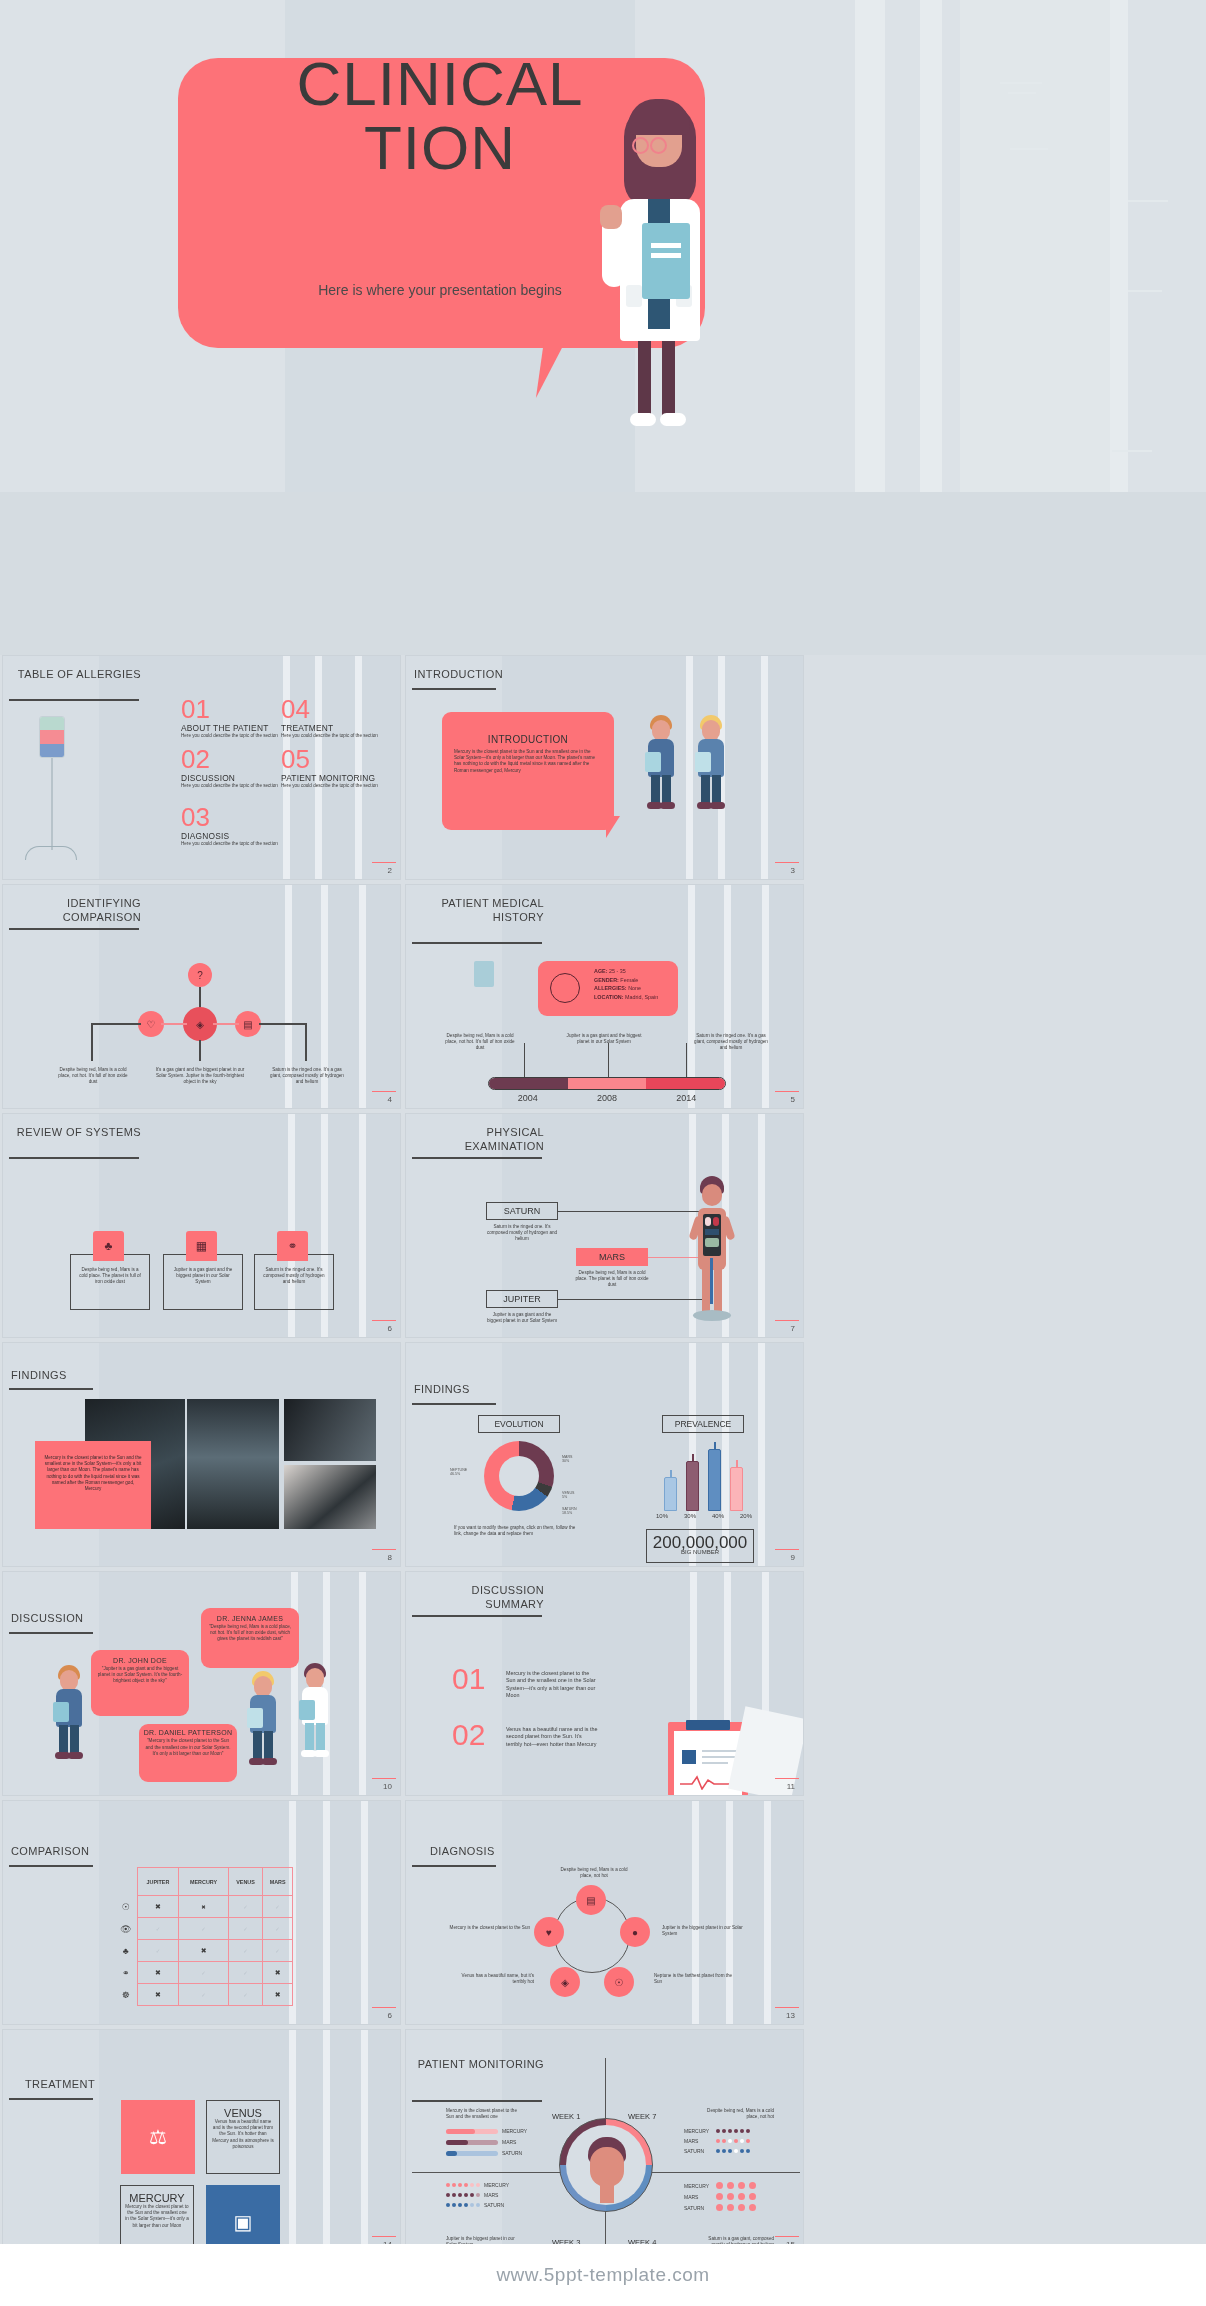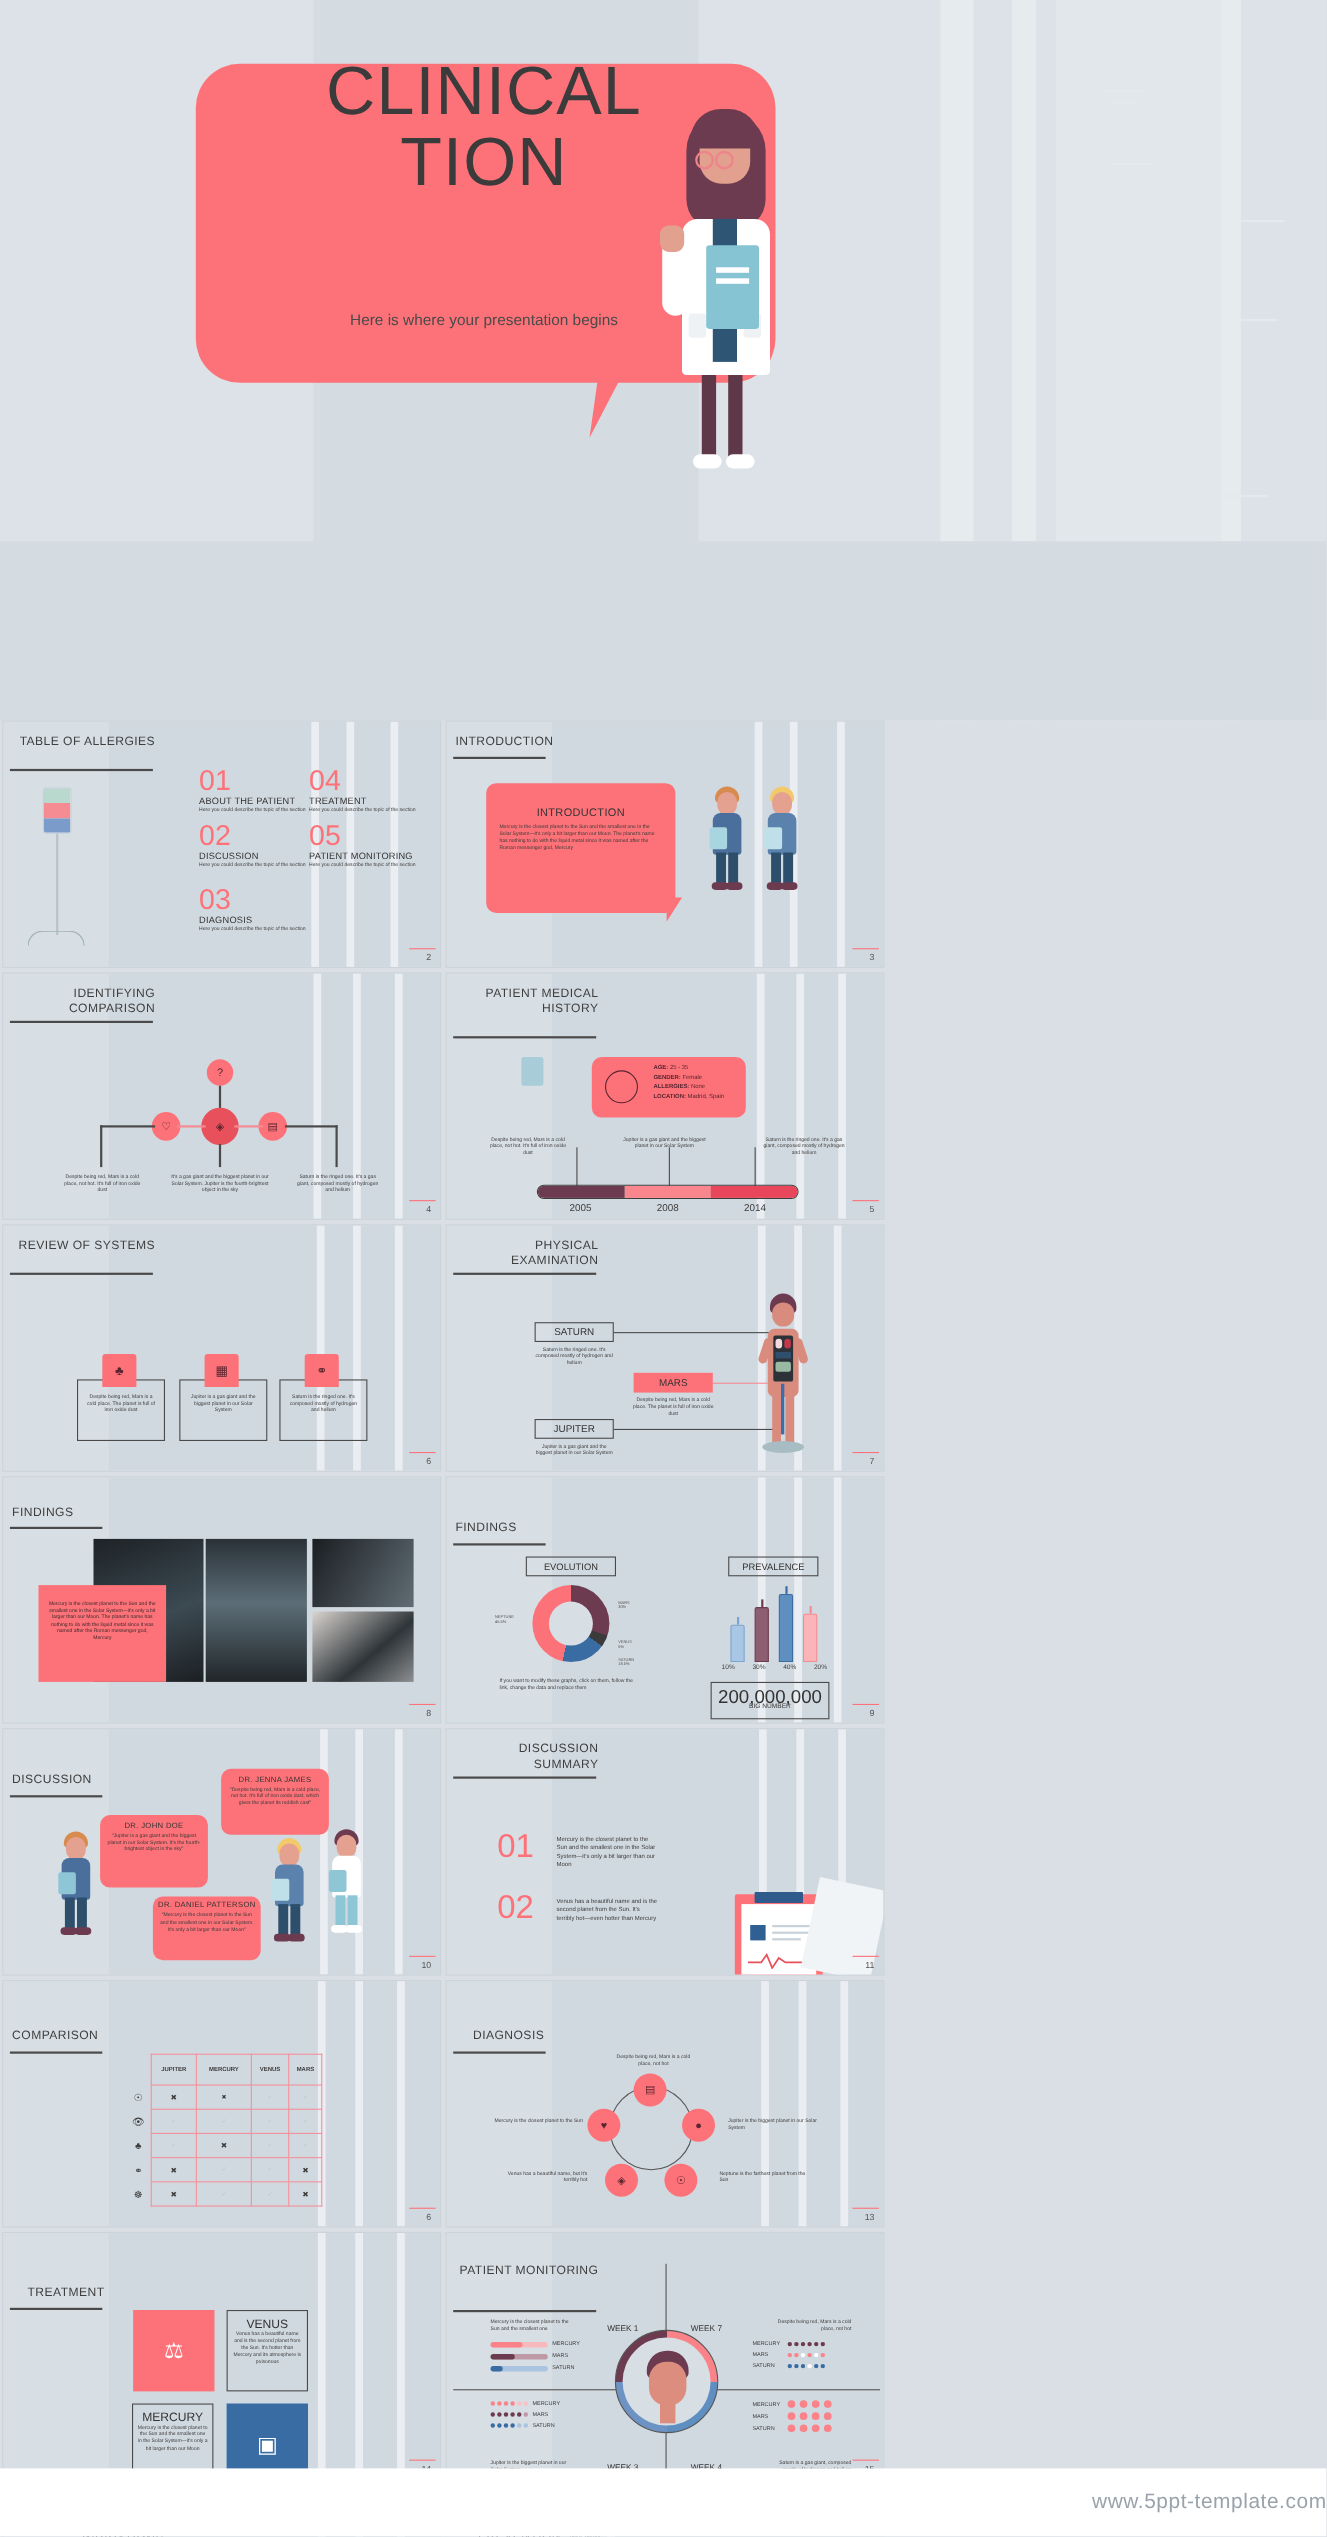--- a/index.html
+++ b/index.html
@@ -127,21 +127,21 @@
   
   .ctab { position: absolute; border-collapse: collapse; }
   .ctab td, .ctab th { border: 1px solid #f4909a; font-size: 5.4px; color: #3d3d3d; text-align: center; padding: 0; }
 
   
   .photo { position: absolute; background: #2a2f33; }
 
   
   .footer {
     position: absolute; left: 0; bottom: 0; width: 1206px; height: 62px; background: #fff;
-    display: flex; align-items: center; justify-content: flex-end;
+    display: flex; align-items: center; justify-content: center;
   }
   .footer span { color: #9aa3ab; font-size: 19px; letter-spacing: .5px; }
   .dots { display: flex; gap: 2px; }
   .dot { width: 4px; height: 4px; border-radius: 50%; }
   .bar-track { height: 5px; border-radius: 3px; background: #f8b9bd; position: relative; }
   .bar-fill { position: absolute; left: 0; top: 0; bottom: 0; border-radius: 3px; }
   .legend-lbl { font-size: 5px; color: #3d3d3d; }
 </style>
 </head>
 <body>
@@ -325,21 +325,21 @@
     <div class="tiny" style="position:absolute;left:286px;top:148px;width:78px;text-align:center">Saturn is the ringed one. It's a gas giant, composed mostly of hydrogen and helium</div>
     <div class="connector" style="left:118px;top:158px;width:1px;height:36px"></div>
     <div class="connector" style="left:202px;top:158px;width:1px;height:36px"></div>
     <div class="connector" style="left:280px;top:158px;width:1px;height:36px"></div>
     <div class="tl" style="left:82px;top:192px;width:238px;height:13px">
       <div style="width:33.3%;background:#6d3b50"></div>
         <div style="width:33.3%;background:#fa868d"></div>
         <div style="width:33.4%;background:#e8465a"></div>
     </div>
     <div style="position:absolute;left:82px;top:208px;width:238px;display:flex;justify-content:space-around;font-size:9px;color:#3d3d3d">
-      <span>2005</span>
+      <span>2004</span>
       <span>2008</span>
       <span>2014</span>
     </div>
     <div class="pg-bar"></div>
     <div class="pg">5</div>
   </div>
 
   <div class="slide">
     <div class="bg-panel" style="left:96px;right:0"></div>
     <div class="stripe" style="left:285px"></div>

